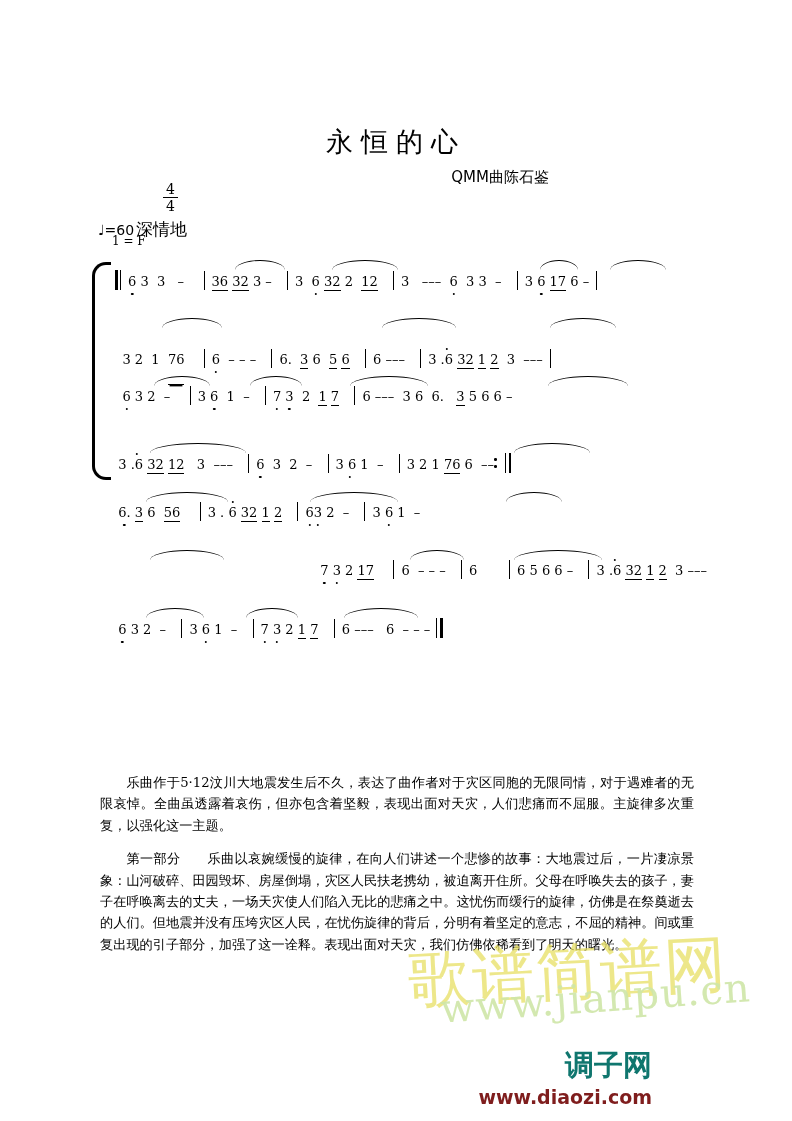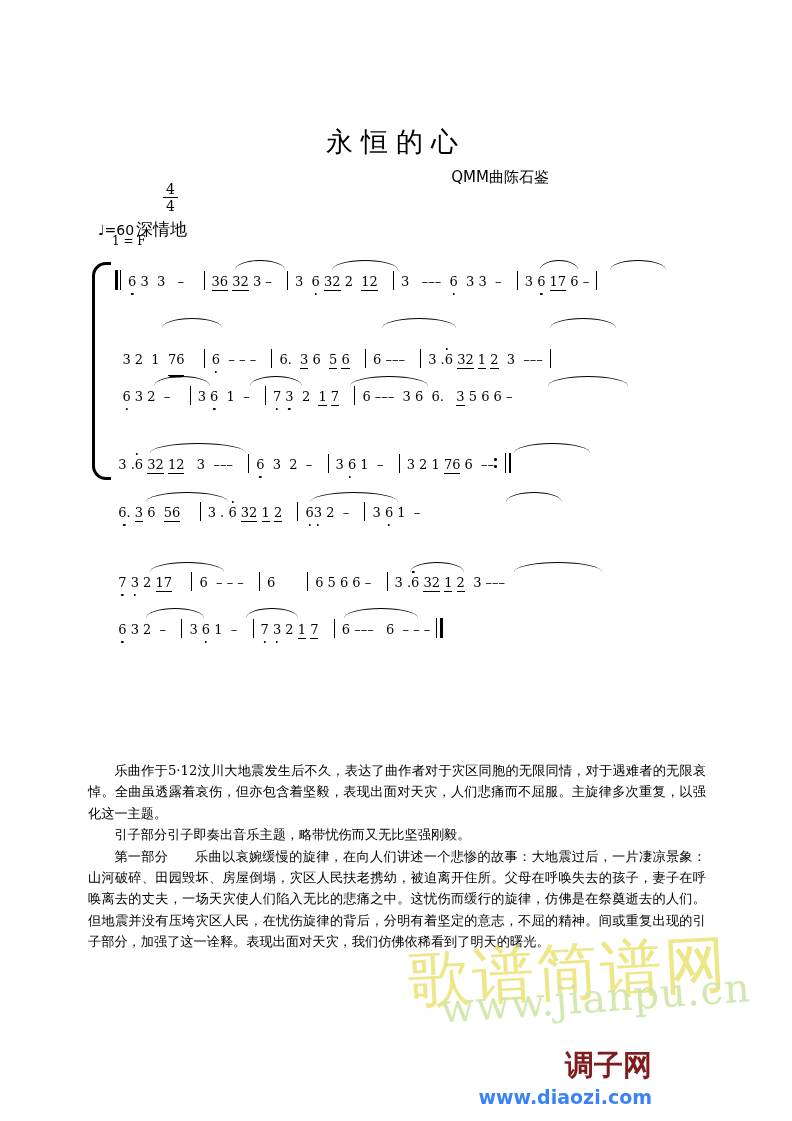--- a/index.html
+++ b/index.html
@@ -116,21 +116,21 @@
     position: absolute;
     top: 12px;
     left: 0;
     width: 100%;
     letter-spacing: 0px;
   }
   .n { position: relative; display: inline-block; }
 
   
   .under1 { border-bottom: 1.4px solid #000; padding-bottom: 1px; }
-  .under2 { border-bottom: 1.4px solid #000; padding-bottom: 8px; box-shadow: 0 3px 0 -1.6px #000; margin-top: 24px; }
+  .under2 { border-bottom: 1.4px solid #000; padding-bottom: 17px; box-shadow: 0 3px 0 -1.6px #000; margin-top: 24px; }
   .dotA::after {
     content: "";
     position: absolute;
     left: 50%; top: -4px;
     width: 2.4px; height: 2.4px;
     background: #000;
     border-radius: 50%;
     transform: translateX(-50%);
   }
   .dotB::after {
@@ -219,21 +219,21 @@
     position: absolute;
     top: 760px;
     left: 88px;
     width: 618px;
     font-family: "DejaVu Serif", serif;
     font-size: 13.2px;
     line-height: 1.62;
     text-align: justify;
     color: #000;
   }
-  .prose p { margin: 0; text-indent: 2em; }
+  .prose p { margin: 12px; text-indent: 2em; }
 
   
   .wm-cn {
     position: absolute;
     left: 408px;
     top: 930px;
     font-size: 62px;
     font-family: "DejaVu Serif", serif;
     color: #e8e063;
     opacity: .75;
@@ -255,30 +255,30 @@
     white-space: nowrap;
     pointer-events: none;
   }
   .brand {
     position: absolute;
     right: 32px;
     top: 1046px;
     font-size: 29px;
     font-weight: bold;
     font-family: "DejaVu Sans", sans-serif;
-    color: #7f1d1d;
+    color: #0f766e;
   }
   .brand-url {
     position: absolute;
     right: 32px;
     top: 1086px;
     font-size: 19px;
     font-weight: bold;
     font-family: "DejaVu Sans", sans-serif;
-    color: #3b82f6;
+    color: #7f1d1d;
   }
 </style>
 </head>
 <body>
 
 <div class="page">
 
   <div class="title">永恒的心</div>
   <div class="composer">QMM曲陈石鉴</div>
 
@@ -333,42 +333,41 @@
 
     <div class="sysline" style="top:232px;">
       <div class="slur" style="left:36px; top:2px; width:82px;"></div>
       <div class="slur" style="left:200px; top:2px; width:88px;"></div>
       <div class="slur" style="left:396px; top:2px; width:56px;"></div>
       <div class="row">
         &nbsp;&nbsp;<span class="n dotB">6.</span>&nbsp;<span class="n under1">3</span>&nbsp;6&nbsp;&nbsp;<span class="n under1">56</span>&nbsp;&nbsp;&nbsp;<span class="barline"></span>3&nbsp;.&nbsp;<span class="n dotA">6</span>&nbsp;<span class="n under1">32</span>&nbsp;<span class="n under1">1</span>&nbsp;<span class="n under1">2</span>&nbsp;&nbsp;<span class="barline"></span><span class="n dotB">6</span><span class="n dotB">3</span>&nbsp;2&nbsp;&nbsp;–&nbsp;&nbsp;<span class="barline"></span>3&nbsp;<span class="n dotB">6</span>&nbsp;1&nbsp;&nbsp;–
       </div>
     </div>
 
-    <div class="sysline" style="top:302px;">
+    <div class="sysline" style="top:290px;text-align:right;">
       <div class="slur" style="left:40px; top:2px; width:74px;"></div>
       <div class="slur" style="left:300px; top:2px; width:54px;"></div>
       <div class="slur" style="left:404px; top:2px; width:88px;"></div>
       <div class="row">
         &nbsp;&nbsp;<span class="n dotB">7</span>&nbsp;<span class="n dotB">3</span>&nbsp;2&nbsp;<span class="n under1">1</span><span class="n under1">7</span>&nbsp;&nbsp;&nbsp;<span class="barline"></span>6&nbsp;&nbsp;–&nbsp;–&nbsp;–&nbsp;&nbsp;<span class="barline"></span>6&nbsp;&nbsp;&nbsp;&nbsp;&nbsp;&nbsp;<span class="barline"></span>6&nbsp;5&nbsp;6&nbsp;6&nbsp;–&nbsp;&nbsp;<span class="barline"></span>3&nbsp;<span class="n dotA">.6</span>&nbsp;<span class="n under1">32</span>&nbsp;<span class="n under1">1</span>&nbsp;<span class="n under1">2</span>&nbsp;&nbsp;3&nbsp;–––
       </div>
     </div>
 
     <div class="sysline" style="top:348px;">
       <div class="slur" style="left:36px; top:2px; width:58px;"></div>
       <div class="slur" style="left:136px; top:2px; width:52px;"></div>
       <div class="slur" style="left:234px; top:2px; width:74px;"></div>
       <div class="row">
         &nbsp;&nbsp;<span class="n dotB">6</span>&nbsp;3&nbsp;2&nbsp;&nbsp;–&nbsp;&nbsp;<span class="barline"></span>3&nbsp;<span class="n dotB">6</span>&nbsp;1&nbsp;&nbsp;–&nbsp;&nbsp;<span class="barline"></span><span class="n dotB">7</span>&nbsp;<span class="n dotB">3</span>&nbsp;2&nbsp;<span class="n under1">1</span>&nbsp;<span class="n under1">7</span>&nbsp;&nbsp;<span class="barline"></span>6&nbsp;–––&nbsp;&nbsp;&nbsp;6&nbsp;&nbsp;–&nbsp;–&nbsp;–<span class="endbar"></span>
       </div>
     </div>
   </div>
 
   <div class="prose">
     <p>乐曲作于5·12汶川大地震发生后不久，表达了曲作者对于灾区同胞的无限同情，对于遇难者的无限哀悼。全曲虽透露着哀伤，但亦包含着坚毅，表现出面对天灾，人们悲痛而不屈服。主旋律多次重复，以强化这一主题。</p>
-    <p>引子部分引子即奏出音乐主题，略带忧伤而又无比坚强刚毅。</p>
     <p>第一部分　　乐曲以哀婉缓慢的旋律，在向人们讲述一个悲惨的故事：大地震过后，一片凄凉景象：山河破碎、田园毁坏、房屋倒塌，灾区人民扶老携幼，被迫离开住所。父母在呼唤失去的孩子，妻子在呼唤离去的丈夫，一场天灾使人们陷入无比的悲痛之中。这忧伤而缓行的旋律，仿佛是在祭奠逝去的人们。但地震并没有压垮灾区人民，在忧伤旋律的背后，分明有着坚定的意志，不屈的精神。间或重复出现的引子部分，加强了这一诠释。表现出面对天灾，我们仿佛依稀看到了明天的曙光。</p>
   </div>
 
   <div class="wm-cn">歌谱简谱网</div>
   <div class="wm-url">www.jianpu.cn</div>
   <div class="brand">调子网</div>
   <div class="brand-url">www.diaozi.com</div>
 
 </div>
 

